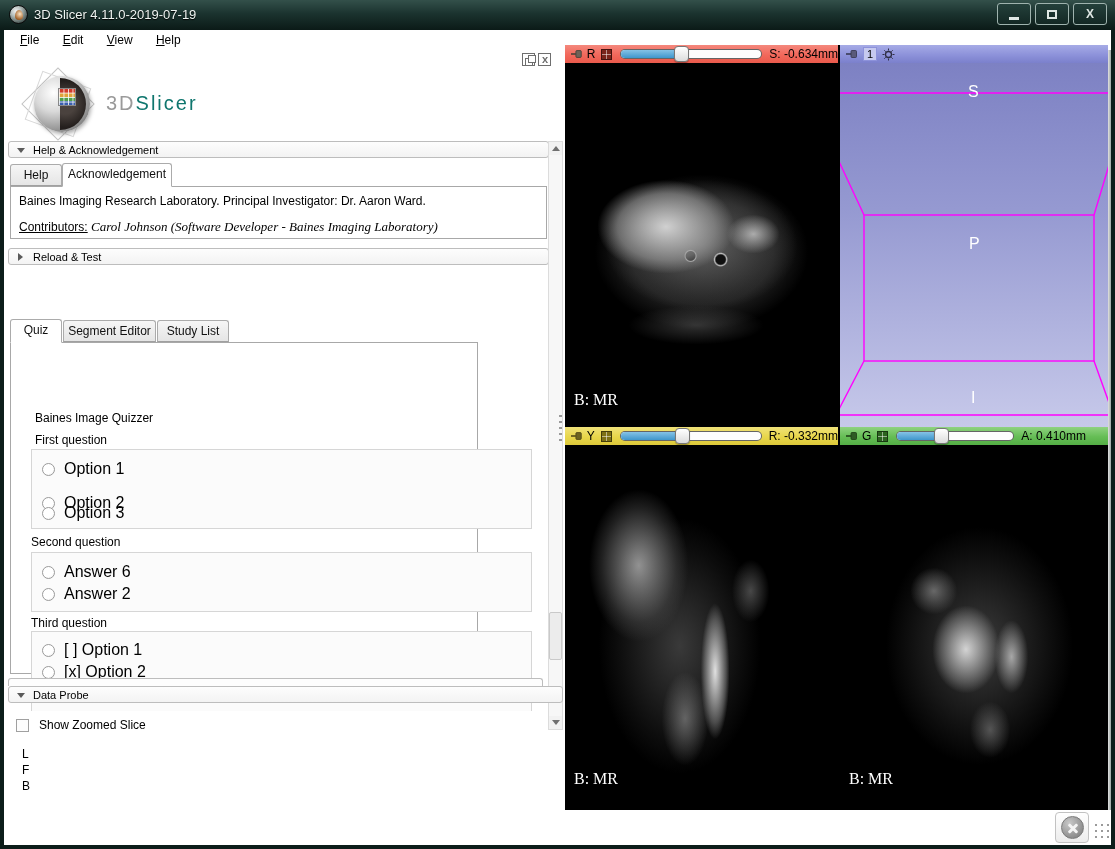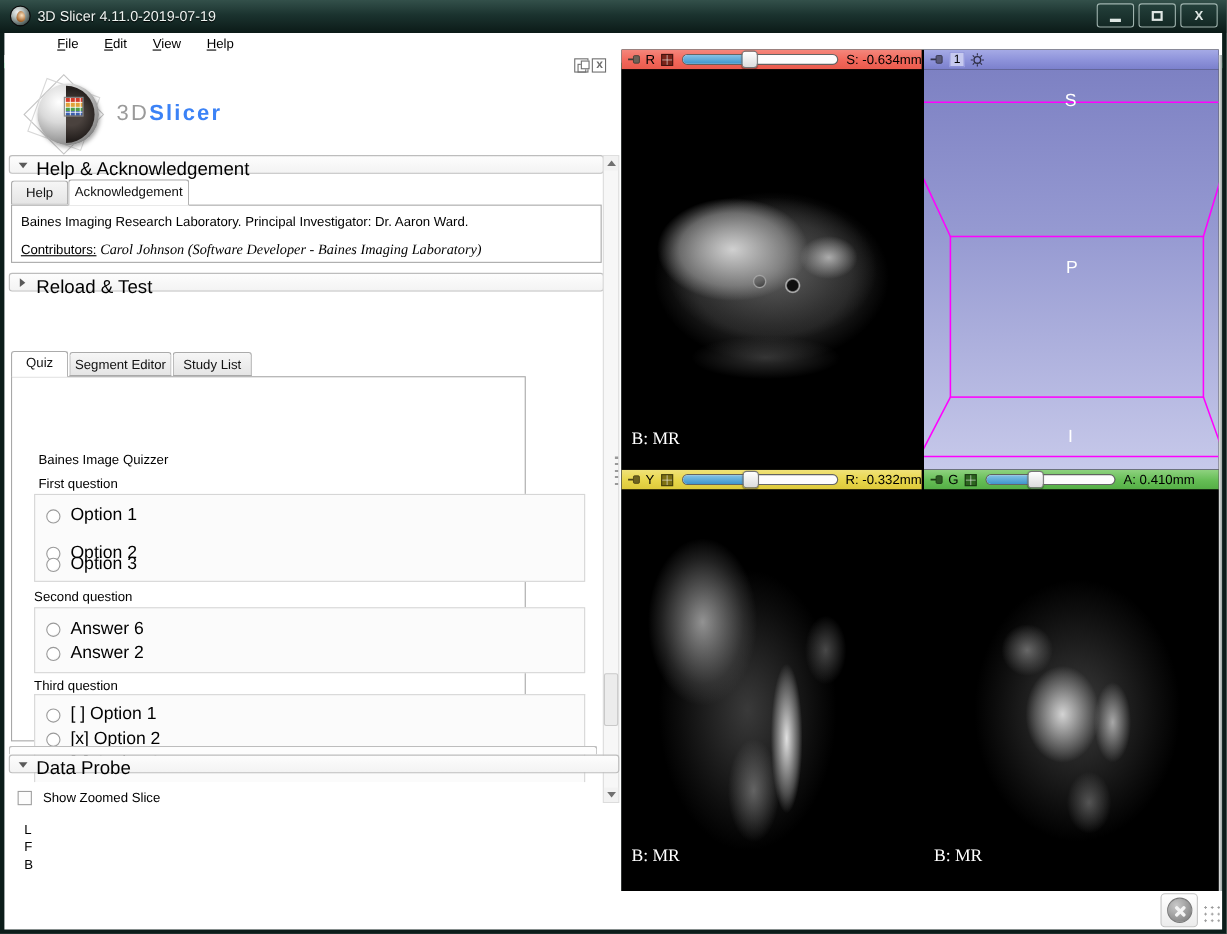--- a/index.html
+++ b/index.html
@@ -17,21 +17,21 @@
     border-radius:50% 50% 50% 50%/60% 60% 40% 40%; background:radial-gradient(circle at 60% 40%, #fbe3c2, #a5642a 70%, #5a3010); }
   .titlebar .title-text { position:absolute; left:34px; top:7px; font-size:13px; color:#eef4f1; text-shadow:0 1px 1px #000; }
   .win-btns { position:absolute; right:8px; top:3px; display:flex; gap:4px; }
   .win-btn { width:34px; height:22px; background:linear-gradient(#24403b,#132824); border:1px solid #9fb3ae; border-radius:3px;
     display:flex; align-items:center; justify-content:center; }
   .win-btn .glyph-min { width:10px; height:3px; background:#dfe7e4; margin-top:8px; }
   .win-btn .glyph-max { width:10px; height:9px; border:2px solid #dfe7e4; }
   .win-btn .glyph-close { color:#dfe7e4; font-weight:bold; font-size:12px; line-height:1; }
 
   
-  .menubar { position:absolute; left:4px; top:30px; width:1107px; height:32px; background:#ffffff; border-bottom:5px solid #22c55e;padding-left:32px; }
+  .menubar { position:absolute; left:4px; top:30px; width:1107px; height:32px; background:#ffffff; border-bottom:5px solid #22c55e; }
   .menu-item { display:inline-block; margin-left:12px; margin-top:3px; padding:0 4px; font-size:12px; }
   .menu-item::first-letter { text-decoration:underline; }
 
   
   .module-panel { position:absolute; left:4px; top:50px; width:561px; height:760px; background:#ffffff; }
 
   .panel-top-icons { position:absolute; right:14px; top:3px; display:flex; gap:3px; }
   .mini-icon { width:13px; height:13px; border:1px solid #6e6e6e; background:#fff; position:relative; }
   .mini-icon.popup::before { content:""; position:absolute; left:2px; top:4px; width:6px; height:6px; border:1px solid #6e6e6e; }
   .mini-icon.popup::after { content:""; position:absolute; left:5px; top:1px; width:6px; height:6px; border:1px solid #6e6e6e; background:#fff; }
@@ -46,27 +46,27 @@
     background:radial-gradient(circle at 35% 30%, #ffffff 0%, #d9d9d9 35%, #8a8a8a 75%, #555 100%); box-shadow:1px 2px 4px rgba(0,0,0,.35); }
   .logo .sphere::before { content:""; position:absolute; left:26px; top:2px; width:26px; height:52px;
     border-radius:0 100% 100% 0/0 50% 50% 0; background:radial-gradient(circle at 20% 50%, #4a423e 30%, #241f1d 70%); }
   .logo .grid { position:absolute; left:48px; top:28px; width:18px; height:18px;
     background:
       linear-gradient(90deg, rgba(255,255,255,.85) 1px, transparent 1px),
       linear-gradient(0deg, rgba(255,255,255,.85) 1px, transparent 1px),
       linear-gradient(180deg,#d23b2a 0 25%, #e0a23a 25% 50%, #4e9e4a 50% 75%, #3a5fae 75% 100%);
     background-size:4.5px 4.5px, 4.5px 4.5px, 100% 100%; border:1px solid #888; }
   .logo .brand { position:absolute; left:96px; top:32px; font-size:20px; letter-spacing:2px; color:#9a9a9a; }
-  .logo .brand b { color:#3b82f6; font-weight:bold; }
+  .logo .brand b { color:#0f766e; font-weight:normal; }
 
   
   .sect-header { position:absolute; height:17px; background:linear-gradient(#fdfdfd,#f3f3f3); border:1px solid #bdbdbd; border-radius:3px; }
   .tri-down { position:absolute; left:8px; top:6px; width:0; height:0; border-left:4px solid transparent; border-right:4px solid transparent; border-top:5px solid #5a5a5a; }
   .tri-right { position:absolute; left:9px; top:4px; width:0; height:0; border-top:4px solid transparent; border-bottom:4px solid transparent; border-left:5px solid #5a5a5a; }
-  .sect-title { position:absolute; left:24px; top:2px; font-size:17px; }
+  .sect-title { position:absolute; left:24px; top:2px; font-size:11px; }
 
   
   .qtab { position:absolute; height:22px; background:linear-gradient(#f6f6f6,#e5e5e5); border:1px solid #ababab; border-bottom:1px solid #a0a0a0;
     border-radius:3px 3px 0 0; text-align:center; font-size:12px; padding-top:3px; color:#111; }
   .qtab.active { background:#ffffff; border-bottom:1px solid #ffffff; height:24px; z-index:2; }
 
   .content-box { position:absolute; background:#ffffff; border:1px solid #a8a8a8; }
   .group-frame { position:absolute; background:#fbfbfb; border:1px solid #d6d6d6; }
 
   .radio-row { position:absolute; left:10px; display:flex; align-items:center; gap:9px; }

